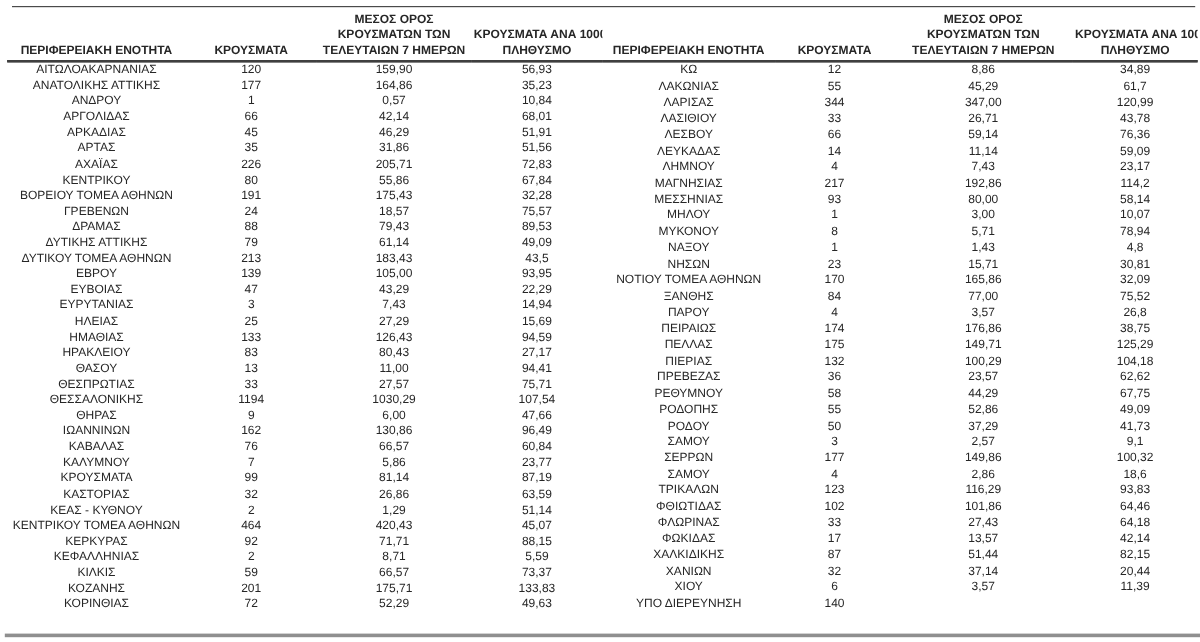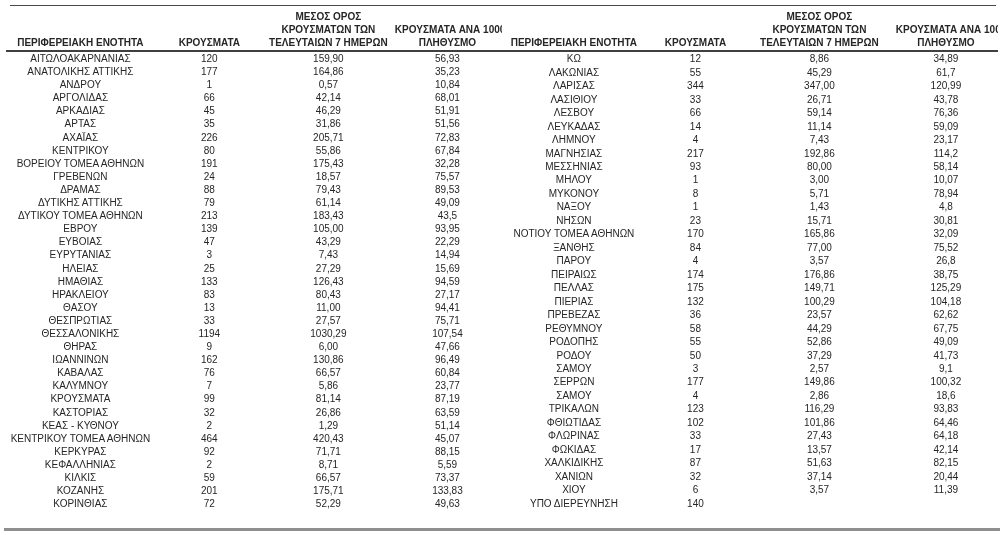--- a/index.html
+++ b/index.html
@@ -524,21 +524,21 @@
           </tr>
           <tr>
             <td>ΦΩΚΙΔΑΣ</td>
             <td>17</td>
             <td>13,57</td>
             <td>42,14</td>
           </tr>
           <tr>
             <td>ΧΑΛΚΙΔΙΚΗΣ</td>
             <td>87</td>
-            <td>51,63</td>
+            <td>51,44</td>
             <td>82,15</td>
           </tr>
           <tr>
             <td>ΧΑΝΙΩΝ</td>
             <td>32</td>
             <td>37,14</td>
             <td>20,44</td>
           </tr>
           <tr>
             <td>ΧΙΟΥ</td>

